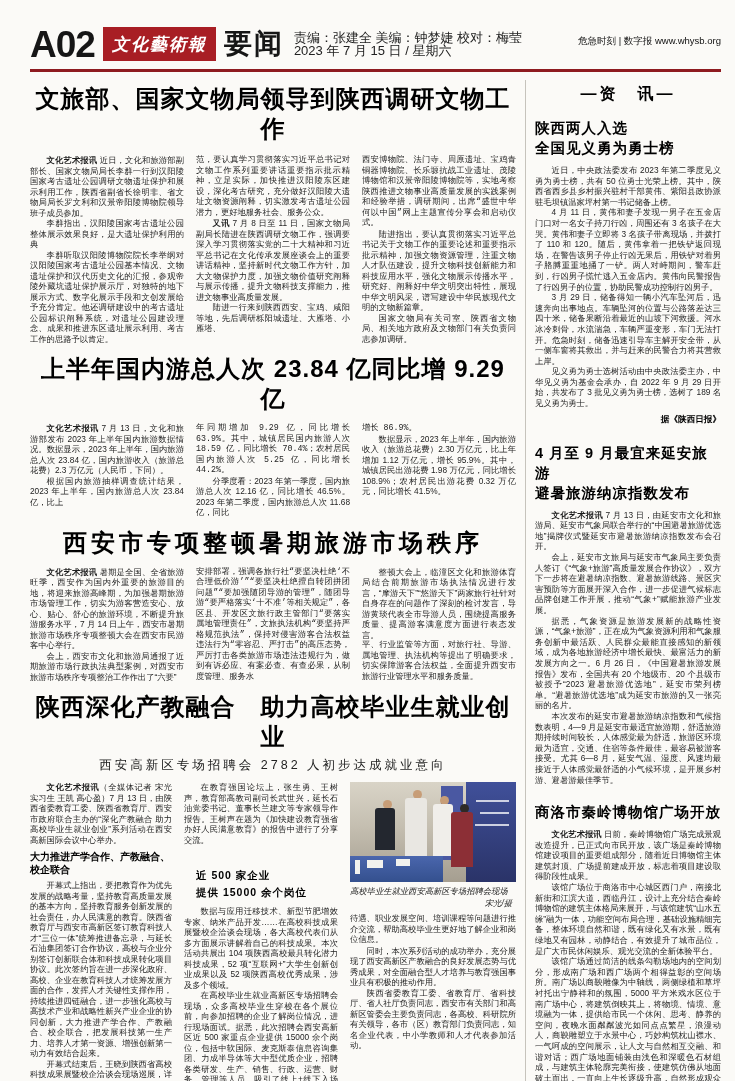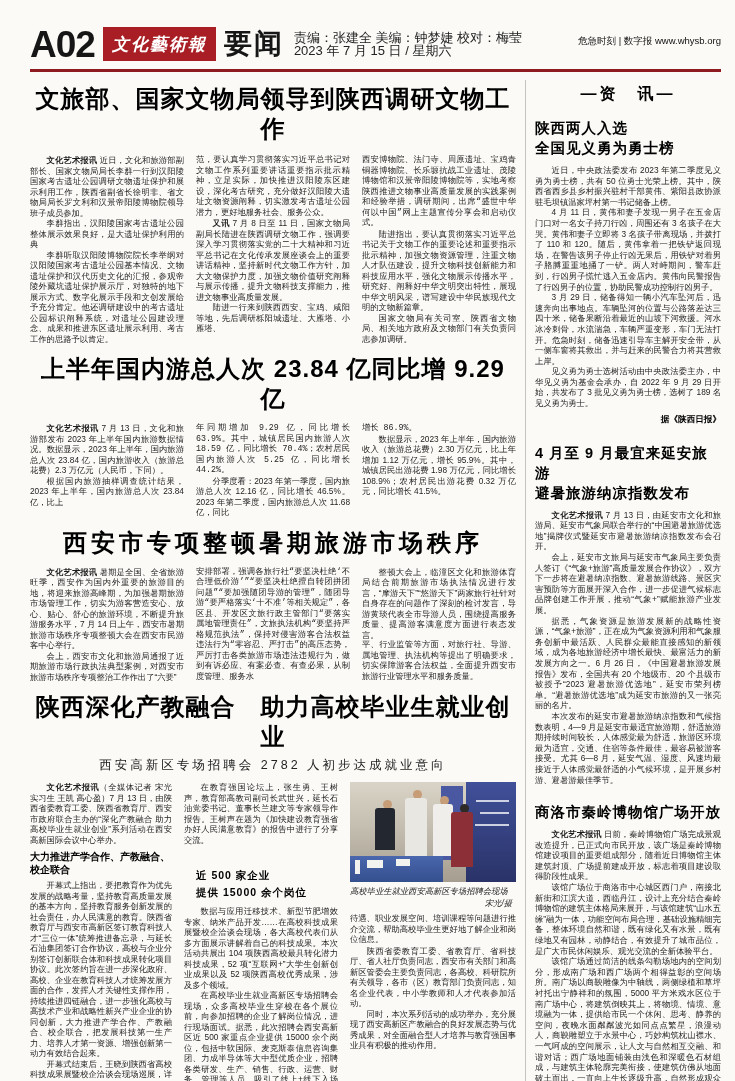--- a/index.html
+++ b/index.html
@@ -177,22 +177,22 @@
               <div class="ph-head" style="left:66%;top:22%;background:#2e2a26;"></div>
               <div class="ph-body" style="left:61%;top:30%;width:22px;height:55px;background:#8c2f36;"></div>
               <div class="ph-table"></div>
               <div class="ph-paper" style="left:10%;bottom:14%;width:16px;height:8px;"></div>
               <div class="ph-paper" style="left:28%;bottom:16%;width:14px;height:7px;"></div>
               <div class="ph-paper" style="left:3%;bottom:8%;width:5px;height:14px;"></div>
             </div>
             <div class="caption">高校毕业生就业西安高新区专场招聘会现场</div>
             <div class="ph-credit">宋光/摄</div>
             <p class="p cont"><span>待遇、职业发展空间、培训课程等问题进行推介交流，帮助高校毕业生更好地了解企业和岗位信息。</span></p>
+            <p class="p"><span>同时，本次系列活动的成功举办，充分展现了西安高新区产教融合的良好发展态势与优秀成果，对全面融合型人才培养与教育强国事业具有积极的推动作用。</span></p>
             <p class="p"><span>陕西省委教育工委、省教育厅、省科技厅、省人社厅负责同志，西安市有关部门和高新区管委会主要负责同志，各高校、科研院所有关领导，各市（区）教育部门负责同志，知名企业代表，中小学教师和人才代表参加活动。</span></p>
-            <p class="p"><span>同时，本次系列活动的成功举办，充分展现了西安高新区产教融合的良好发展态势与优秀成果，对全面融合型人才培养与教育强国事业具有积极的推动作用。</span></p>
           </div>
         </div>
       </section>
     </div>
 
     <div class="vrule"></div>
 
     <aside class="rail">
       <div class="rail-hd">—资　讯—</div>
 

